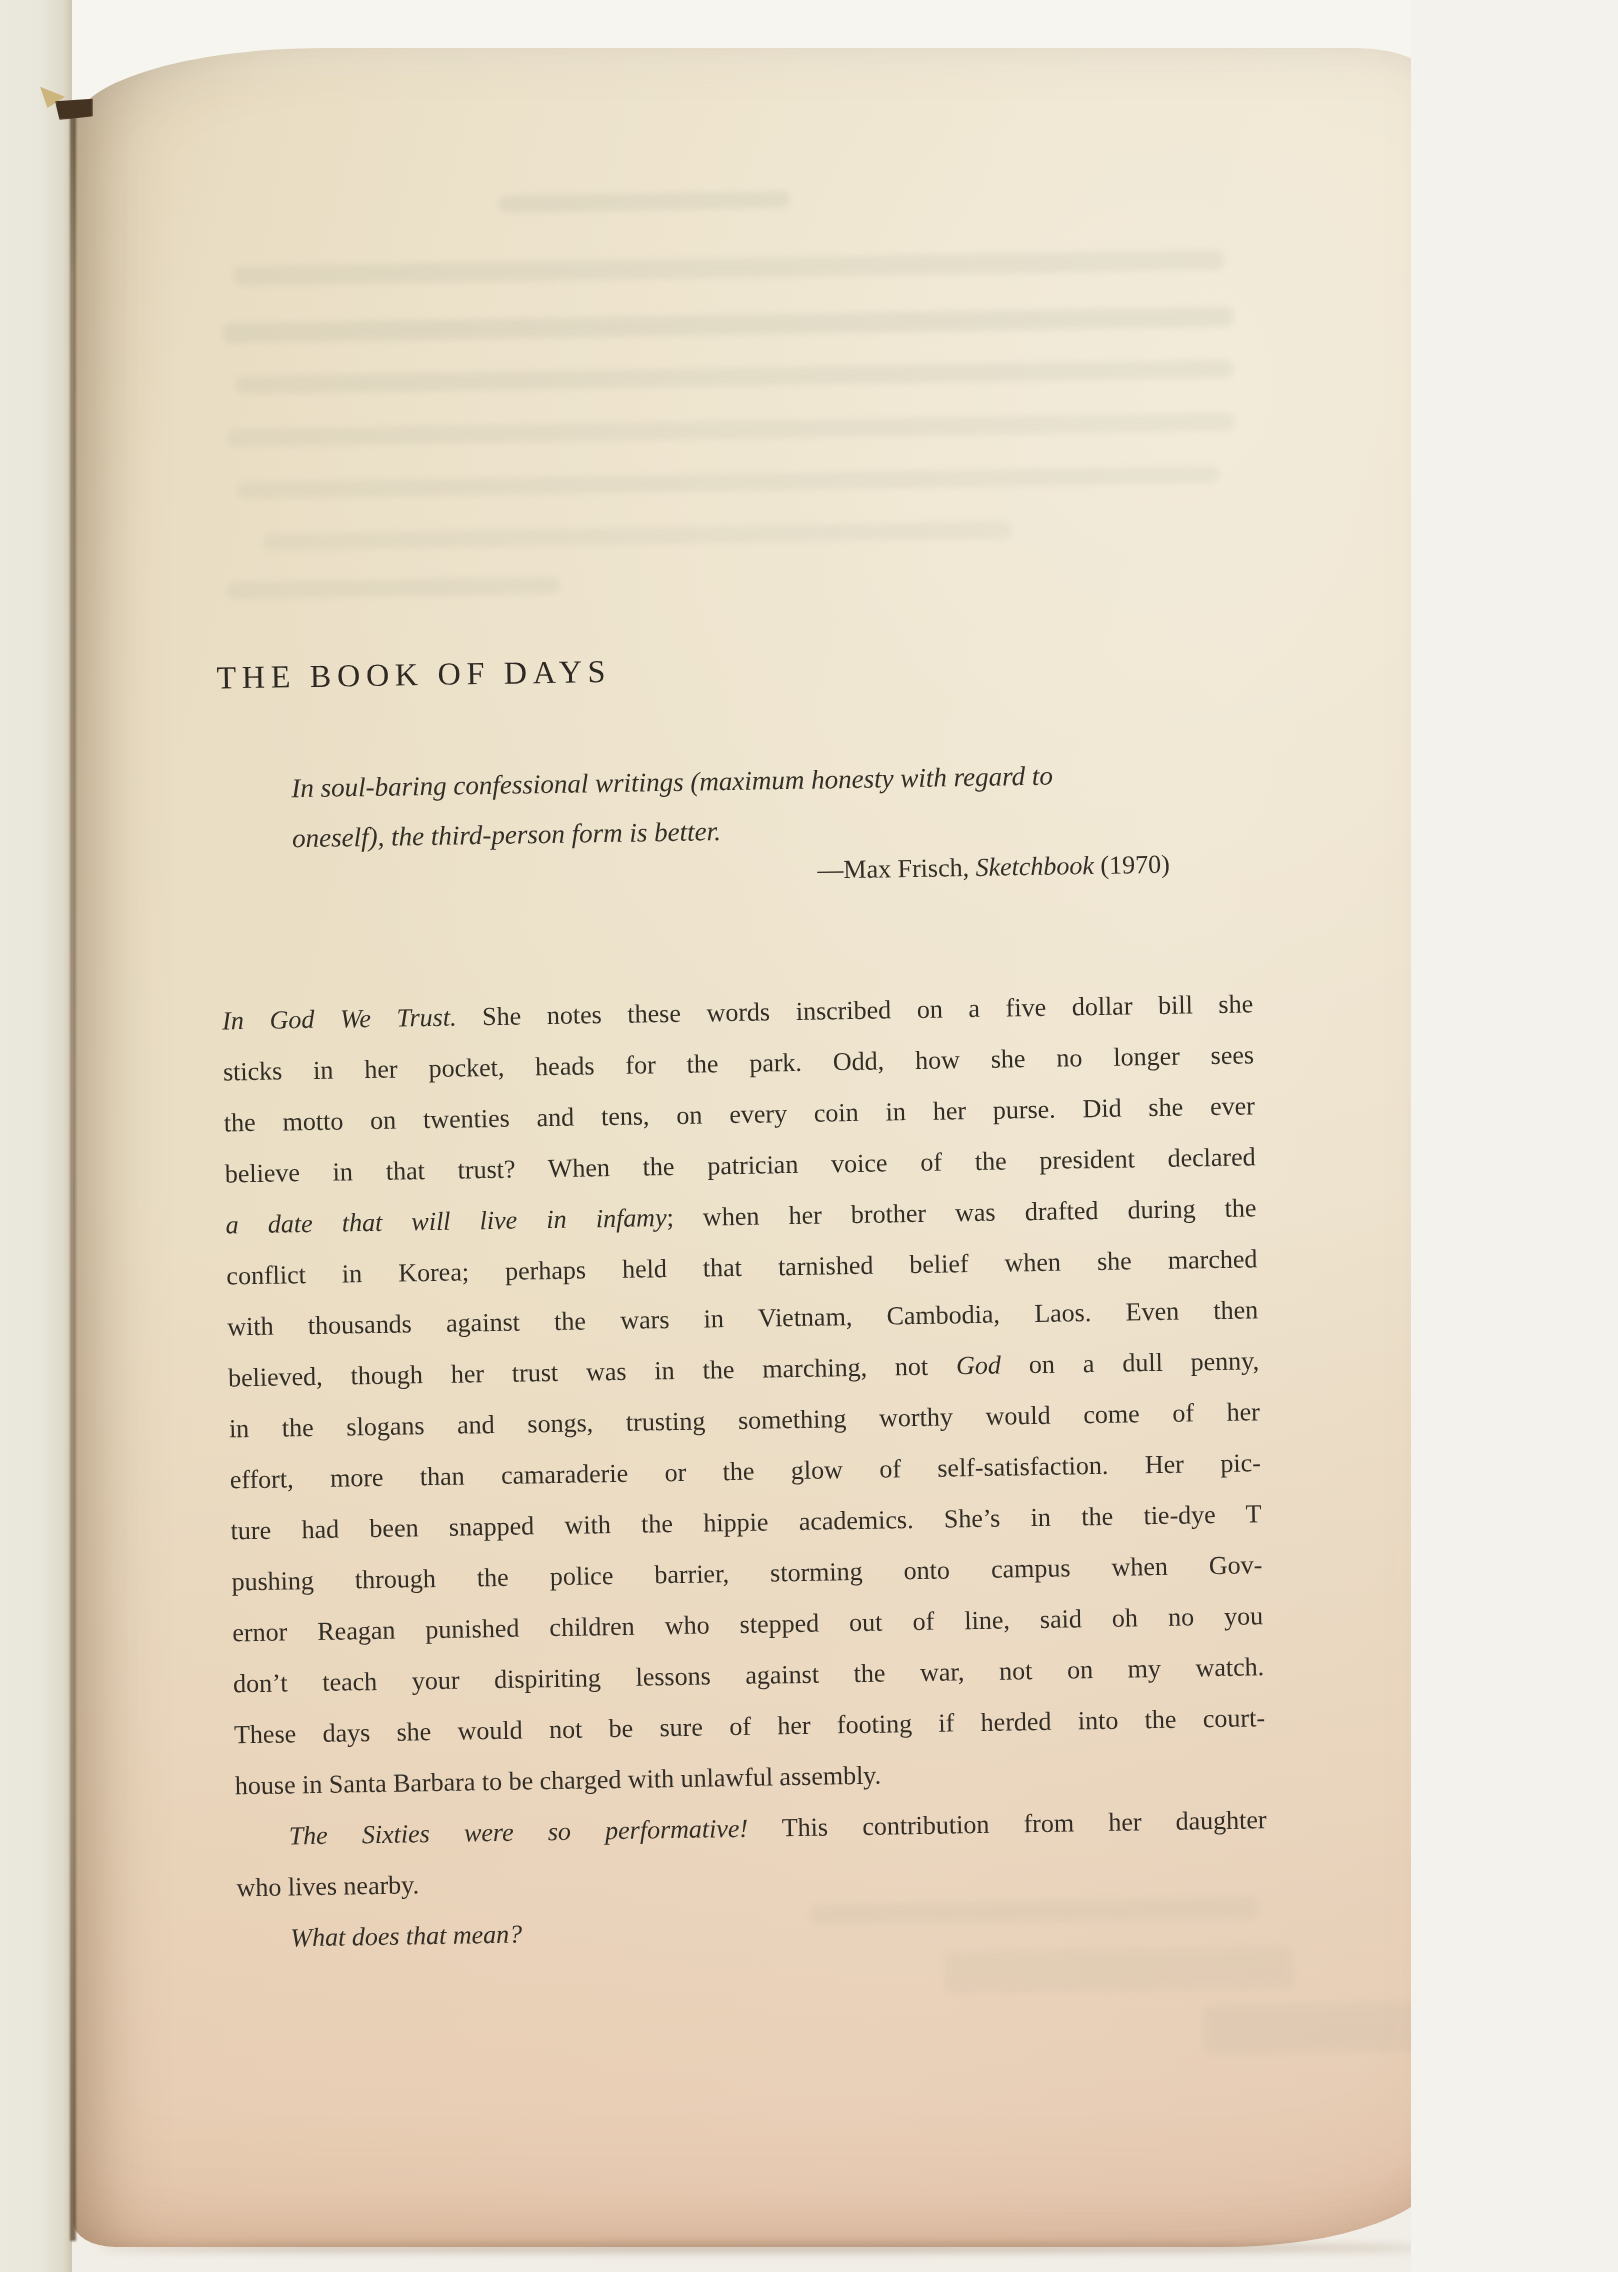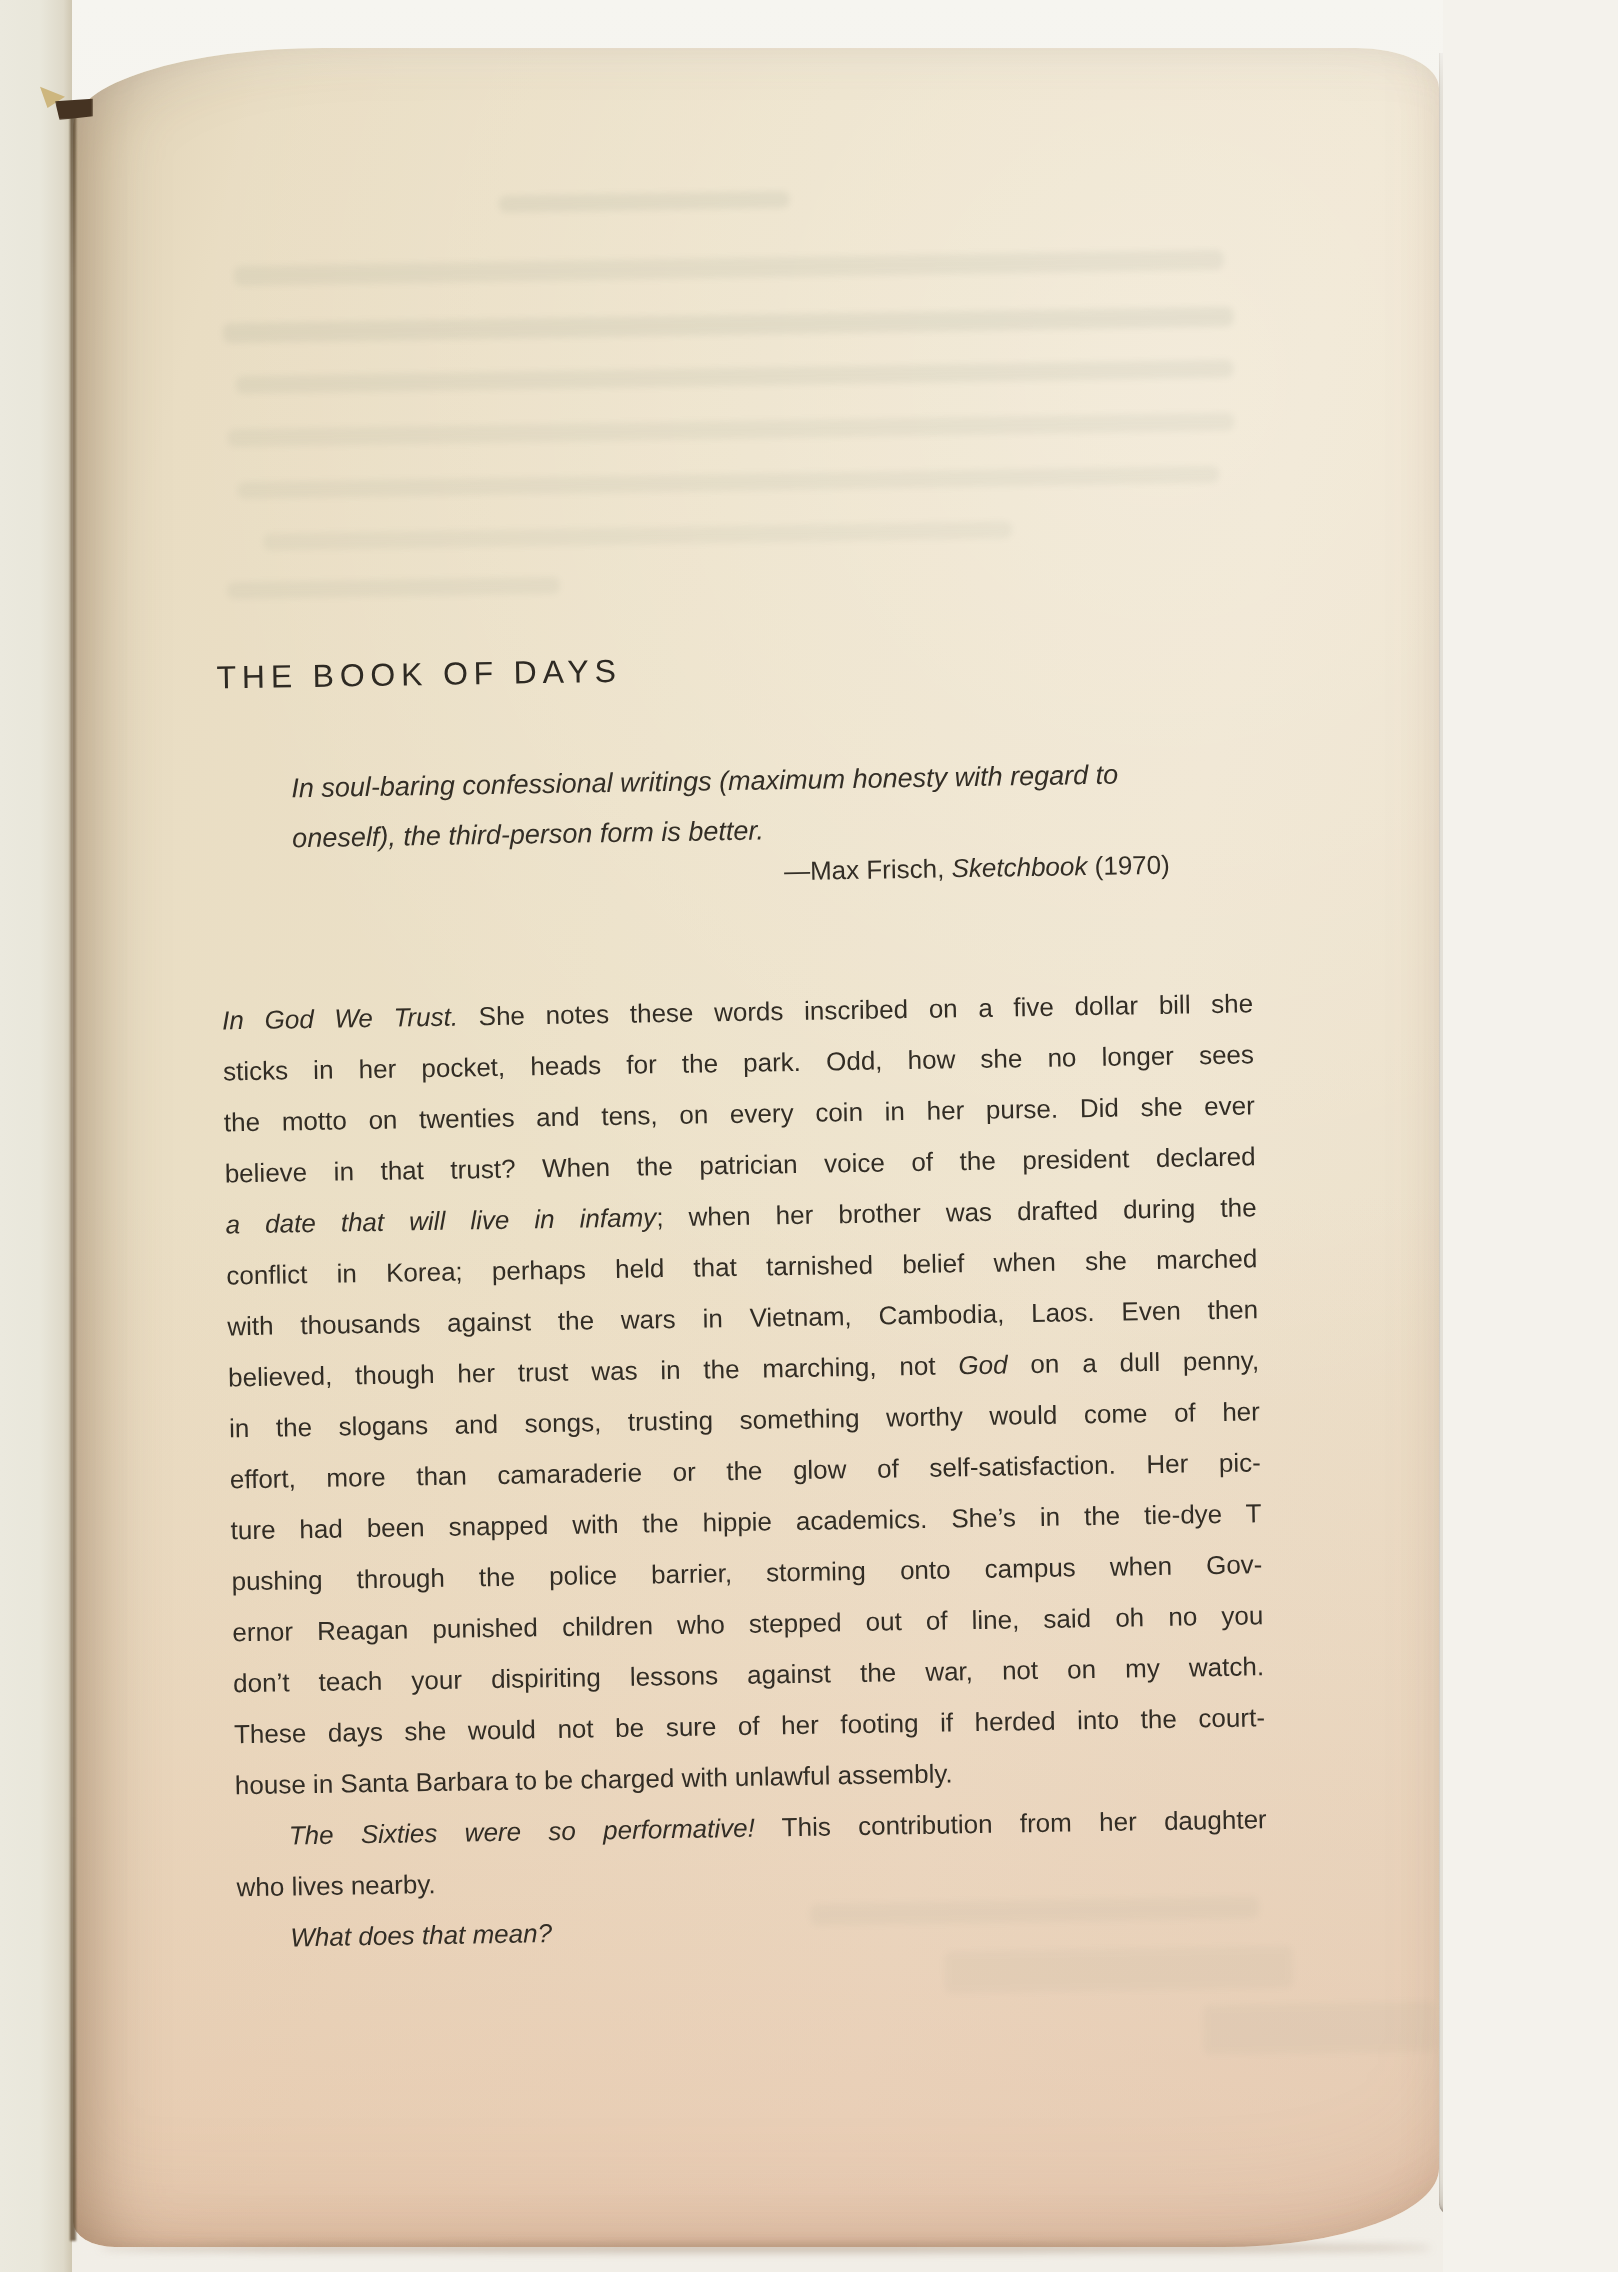--- a/index.html
+++ b/index.html
@@ -1,18 +1,18 @@
 <!DOCTYPE html>
 <html style="font-size:13.3px"><head>
 <meta charset="utf-8">
 <style>
   html,body{margin:0;padding:0;background:#f4f2ec;}
   .photo{position:relative;width:1411px;height:2273px;overflow:hidden;
          background:linear-gradient(180deg,#f6f5f0 0%,#f3f1eb 40%,#f1eee7 100%);
-         font-family:Liberation Sans, sans-serif;padding-left:32px;}
+         font-family:Liberation Serif, serif;}
 
   
   .left-sliver{position:absolute;left:0;top:0;width:72px;height:2273px;
     background:linear-gradient(90deg,#ebe9de 0%,#e9e7db 55%,#ded9c9 88%,#cfc7b2 100%);}
   
   .spine-line{position:absolute;left:70px;top:106px;width:5.8px;height:2135px;
     background:linear-gradient(180deg,#5d4c34 0%,#84735a 8%,#93816a 45%,#8b7960 80%,#6a573f 98%);
     filter:blur(0.8px);opacity:.85;}
   .notch-tan{position:absolute;left:40px;top:83px;width:25px;height:25px;background:#cdb67e;
     clip-path:polygon(0 15%,100% 55%,30% 100%);}

